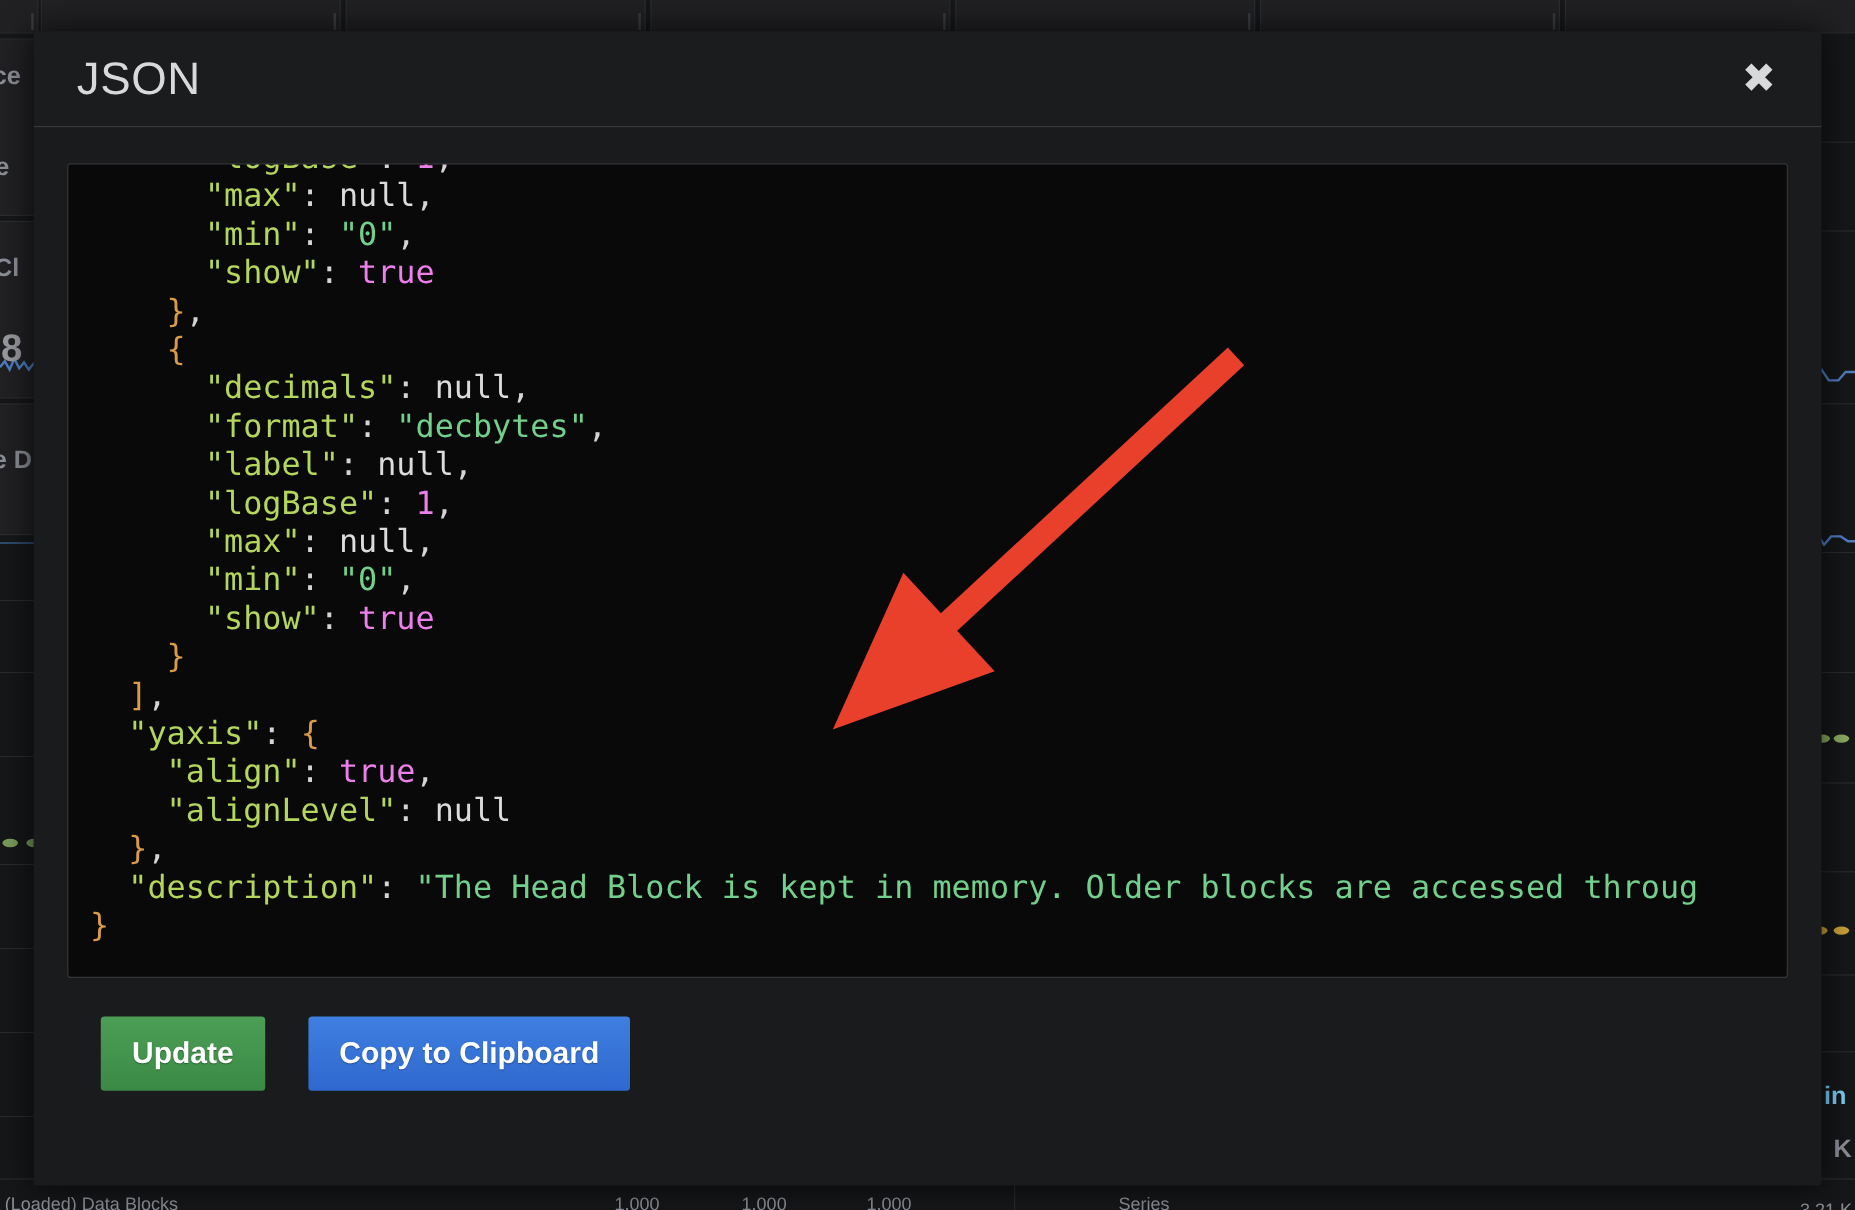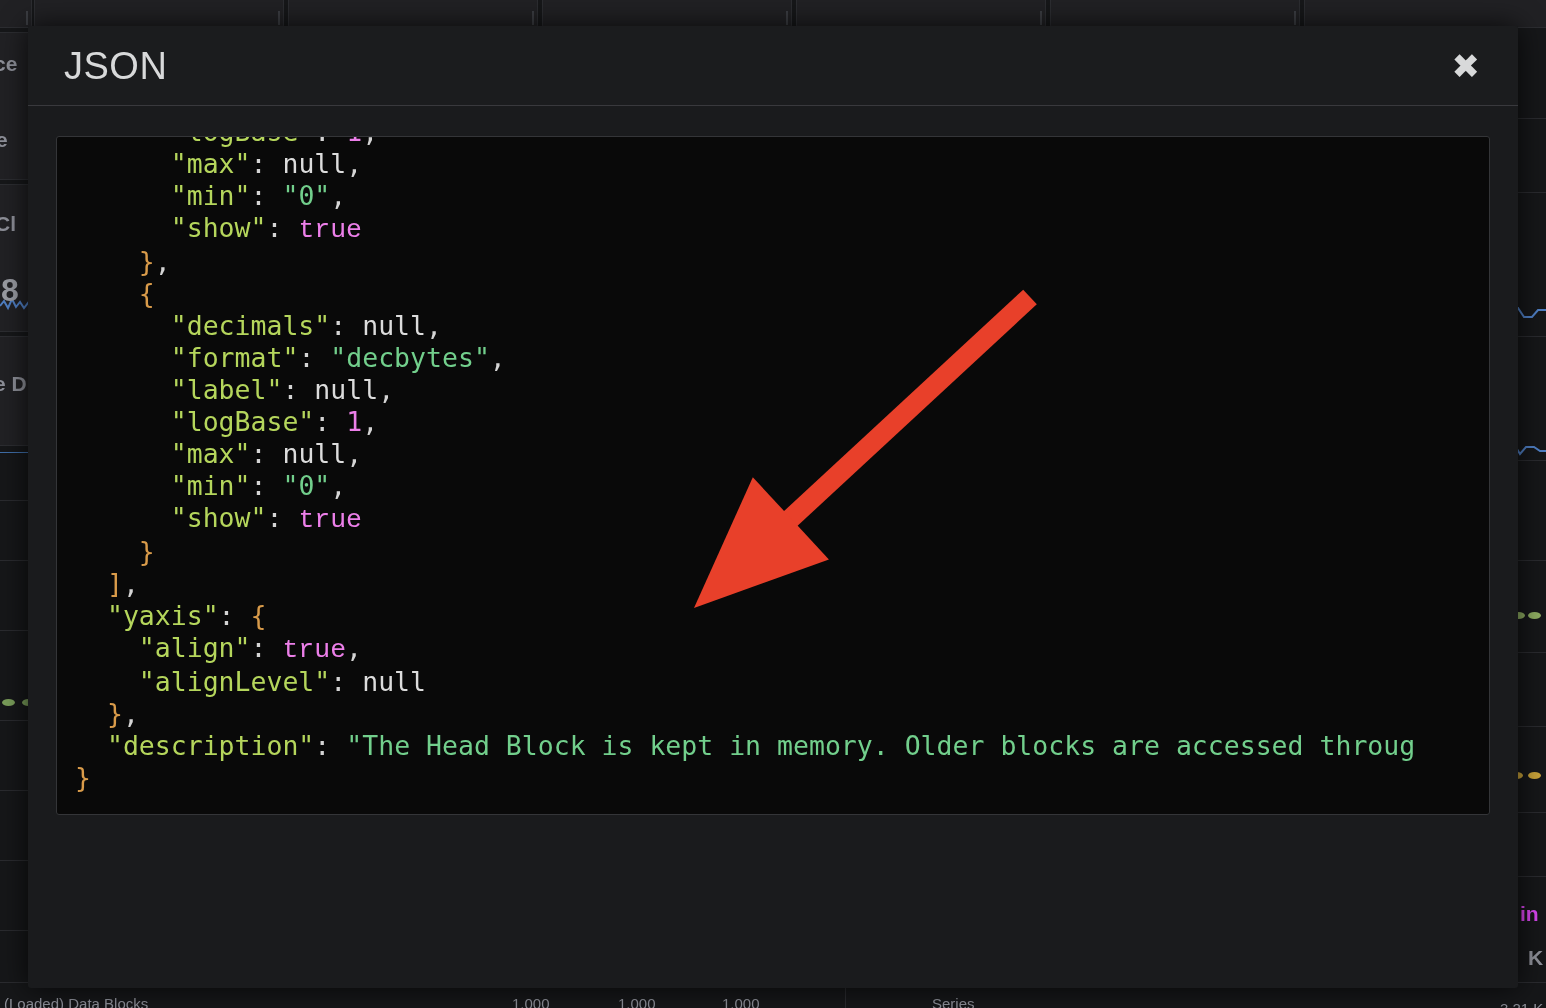--- a/index.html
+++ b/index.html
@@ -35,21 +35,21 @@
   .bg-text {
     position: absolute;
     color: #8e9099;
     font-size: 21px;
     font-weight: bold;
     white-space: nowrap;
     font-family: "Liberation Sans", sans-serif;
   }
   .bg-text.small { font-size: 15px; font-weight: normal; }
   .bg-text.big { font-size: 32px; font-weight: bold; color: #9a9ca3; }
-  .bg-text.blue { color: #d946ef; }
+  .bg-text.blue { color: #7dd3fc; }
   .bg-rule {
     position: absolute;
     height: 1px;
     background: #2a2b2f;
   }
   .bg-vrule {
     position: absolute;
     width: 1px;
     background: #2a2b2f;
   }
@@ -135,21 +135,21 @@
     font-size: 26.5px;
     line-height: 32px;
     white-space: pre;
     color: #d4d4d4;
     letter-spacing: 0px;
   }
 
   .tok-key   { color: #b5d65c; }
   .tok-str   { color: #72cf8c; }
   .tok-num   { color: #ec7fe9; }
-  .tok-bool  { color: #ec7fe9; font-family: Liberation Mono, monospace; }
+  .tok-bool  { color: #ec7fe9; }
   .tok-null  { color: #dcdcdc; }
   .tok-punct { color: #d4d4d4; }
   .tok-brace { color: #d99b4a; }
 
   
   #modal-footer {
     padding: 32px 0 0 28px;
     display: flex;
     gap: 36px;
     align-items: flex-start;
@@ -291,20 +291,24 @@
 <span class="tok-plain">    </span><span class="tok-brace">}</span>
 <span class="tok-plain">  </span><span class="tok-brace">]</span><span class="tok-punct">,</span>
 <span class="tok-plain">  </span><span class="tok-key">"yaxis"</span><span class="tok-punct">: </span><span class="tok-brace">{</span>
 <span class="tok-plain">    </span><span class="tok-key">"align"</span><span class="tok-punct">: </span><span class="tok-bool">true</span><span class="tok-punct">,</span>
 <span class="tok-plain">    </span><span class="tok-key">"alignLevel"</span><span class="tok-punct">: </span><span class="tok-null">null</span>
 <span class="tok-plain">  </span><span class="tok-brace">}</span><span class="tok-punct">,</span>
 <span class="tok-plain">  </span><span class="tok-key">"description"</span><span class="tok-punct">: </span><span class="tok-str">"The Head Block is kept in memory. Older blocks are accessed throug</span>
 <span class="tok-brace">}</span></pre>
     </div>
 
+    <div id="modal-footer">
+      <button class="btn btn-update">Update</button>
+      <button class="btn btn-copy">Copy to Clipboard</button>
+    </div>
   </div>
 </div>
 
 <svg id="annotation-arrow" viewBox="0 0 1546 1008">
   <g>
     <line id="arrow-shaft" x1="1030" y1="297" x2="765.9204013841428" y2="541.4308189569393" stroke="#e8402a" stroke-width="20" stroke-linecap="butt"></line>
     <polygon id="arrow-head" points="694,608 752.8328453499535,477.2380165796326 828.9119093991658,559.4327610186529" fill="#e8402a"></polygon>
   </g>
 </svg>
 

